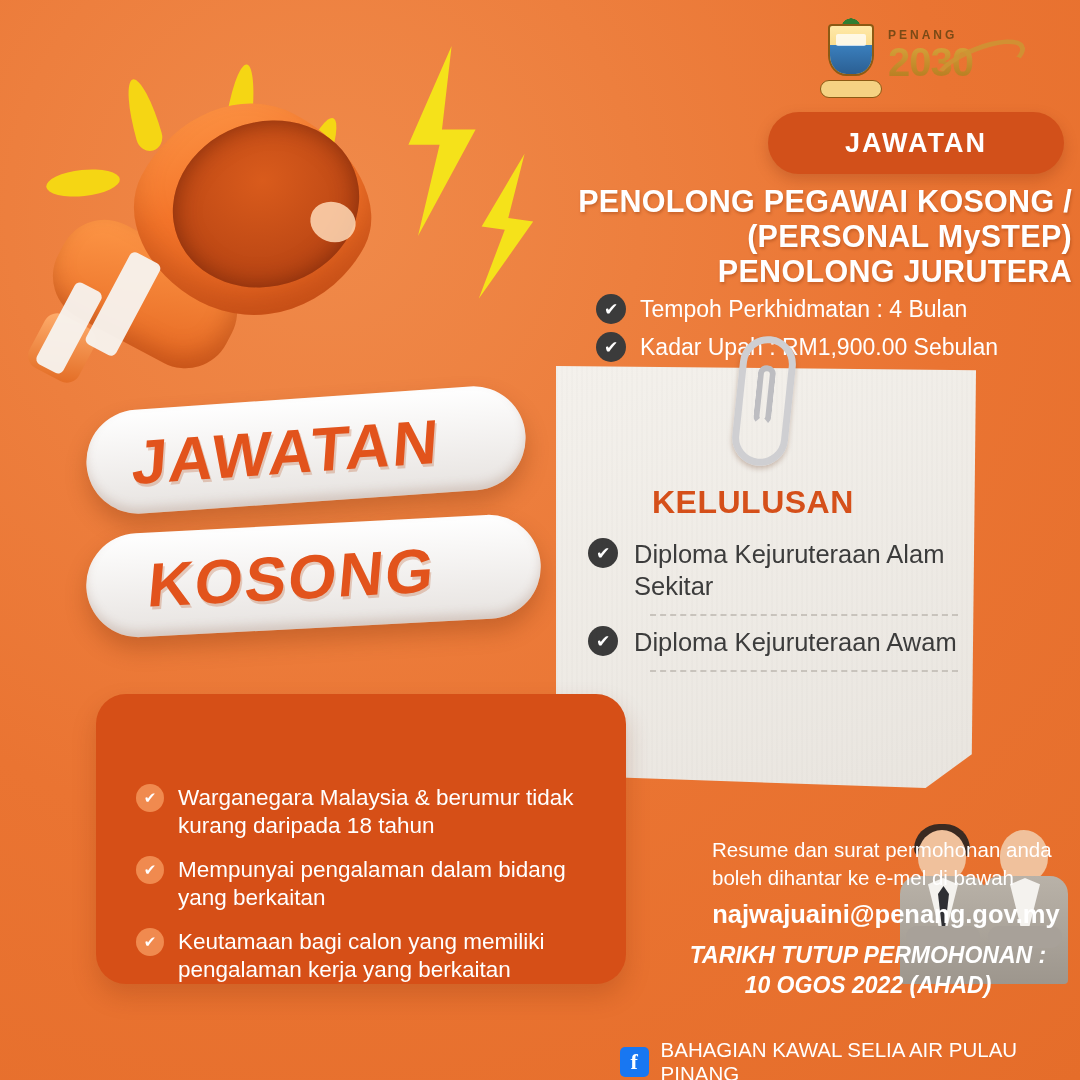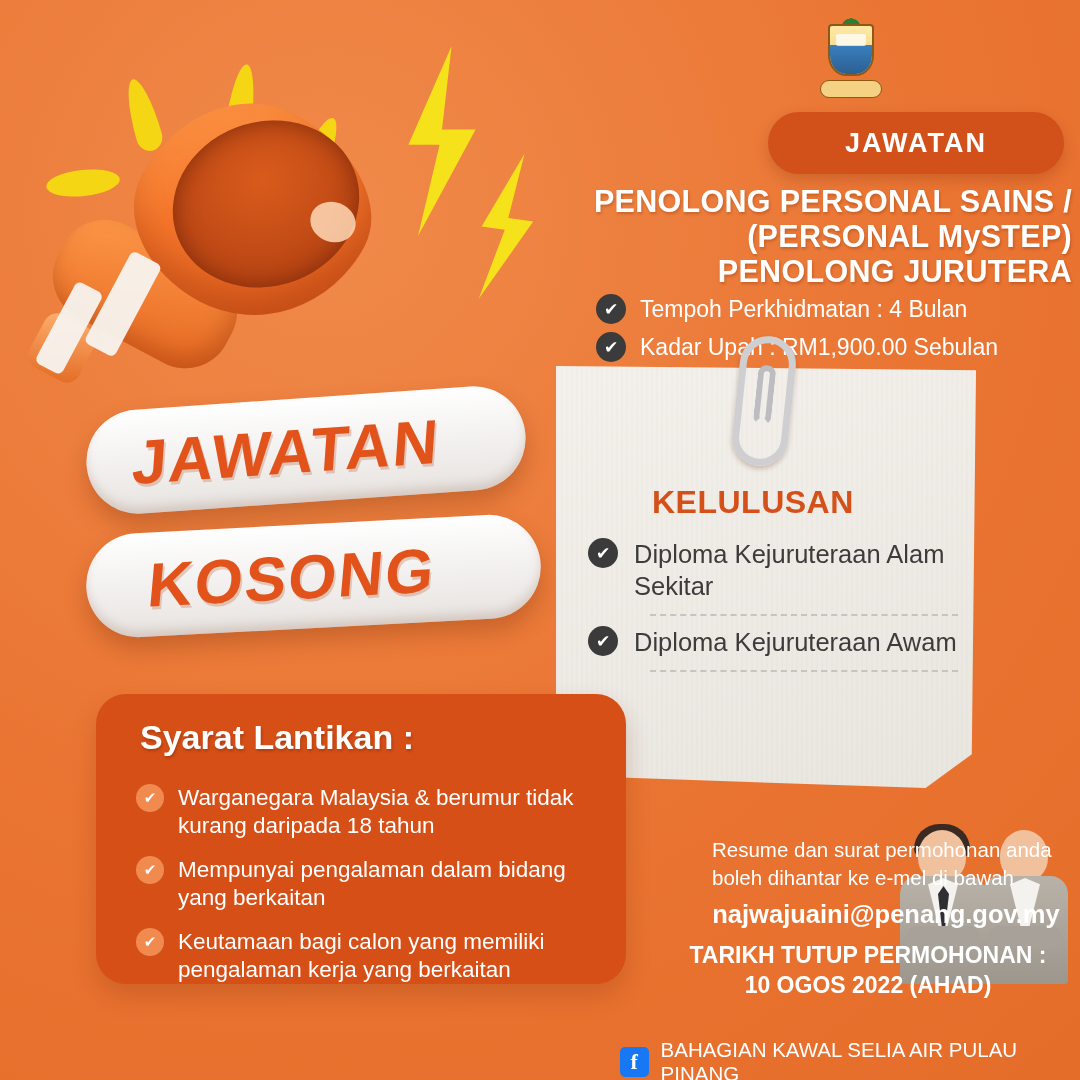--- a/index.html
+++ b/index.html
@@ -258,20 +258,21 @@
     color: #ffffff; font-size: 20.5px; line-height: 28px; text-align: left; margin-left: 40px;
   }
   .email {
     position: absolute; left: 708px; top: 900px; width: 356px;
     color: #ffffff; font-size: 25.5px; font-weight: bold; text-align: center;
   }
   .deadline {
     position: absolute; left: 672px; top: 940px; width: 392px;
     color: #ffffff; font-size: 23px; font-weight: bold; line-height: 30px;
     text-align: center;
+    font-style: italic;
   }
 
   
   .contact {
     position: absolute; left: 100px; top: 1012px; width: 470px;
     color: #ffffff; font-size: 21px; line-height: 28px;
   }
   
   .fb { position: absolute; left: 620px; top: 1038px; display: flex; align-items: center; gap: 12px; }
   .fb-icon {
@@ -284,20 +285,25 @@
 </head>
 <body>
 
 <div class="poster">
 
   <div class="logo-row">
     <div class="crest">
       <div class="palm"></div>
       <div class="shield"></div>
       <div class="ribbon"></div>
+    </div>
+    <div class="penang2030">
+      <div class="p-word">PENANG</div>
+      <div class="p-num">2030</div>
+      <div class="swoosh"></div>
     </div>
   </div>
 
   <div class="mega-wrap">
     <div class="bolt b1"></div>
     <div class="bolt b2"></div>
     <div class="spark s1"></div>
     <div class="spark s2"></div>
     <div class="spark s3"></div>
     <div class="spark s4"></div>
@@ -315,21 +321,21 @@
   </div>
   <div class="pill pill-2">
     <span>KOSONG</span>
   </div>
 
   <div class="jawatan-tag">
     <span>JAWATAN</span>
   </div>
 
   <div class="title-block">
-    <div class="tline">PENOLONG PERSONAL SAINS /</div>
+    <div class="tline">PENOLONG PEGAWAI KOSONG /</div>
     <div class="tline">(PERSONAL MySTEP)</div>
     <div class="tline">PENOLONG JURUTERA</div>
   </div>
 
   <div class="bullet-list">
     <div class="bl-row">
       <div class="tick">✔</div>
       <div class="txt">Tempoh Perkhidmatan : 4 Bulan</div>
     </div>
     <div class="bl-row">
@@ -367,21 +373,20 @@
     <div class="person p-b">
       <div class="hair-long"></div>
       <div class="head"></div>
       <div class="body"></div>
       <div class="shirt"></div>
       <div class="arm"></div>
     </div>
   </div>
 
   <div class="syarat">
-    <h3>Syarat Lantikan :</h3>
     <div class="syarat-items">
       <div class="sy-row">
         <div class="tick-o">✔</div>
         <div class="txt">Warganegara Malaysia &amp; berumur tidak kurang daripada 18 tahun</div>
       </div>
       <div class="sy-row">
         <div class="tick-o">✔</div>
         <div class="txt">Mempunyai pengalaman dalam bidang yang berkaitan</div>
       </div>
       <div class="sy-row">

